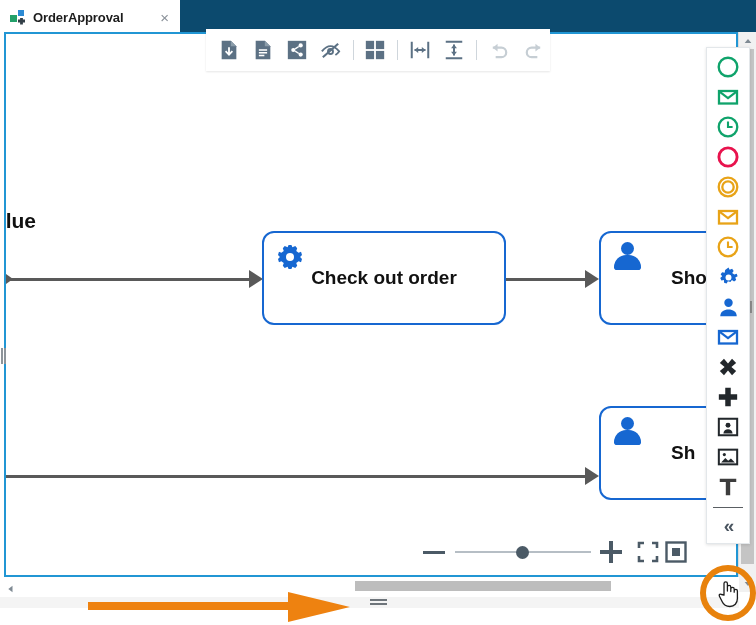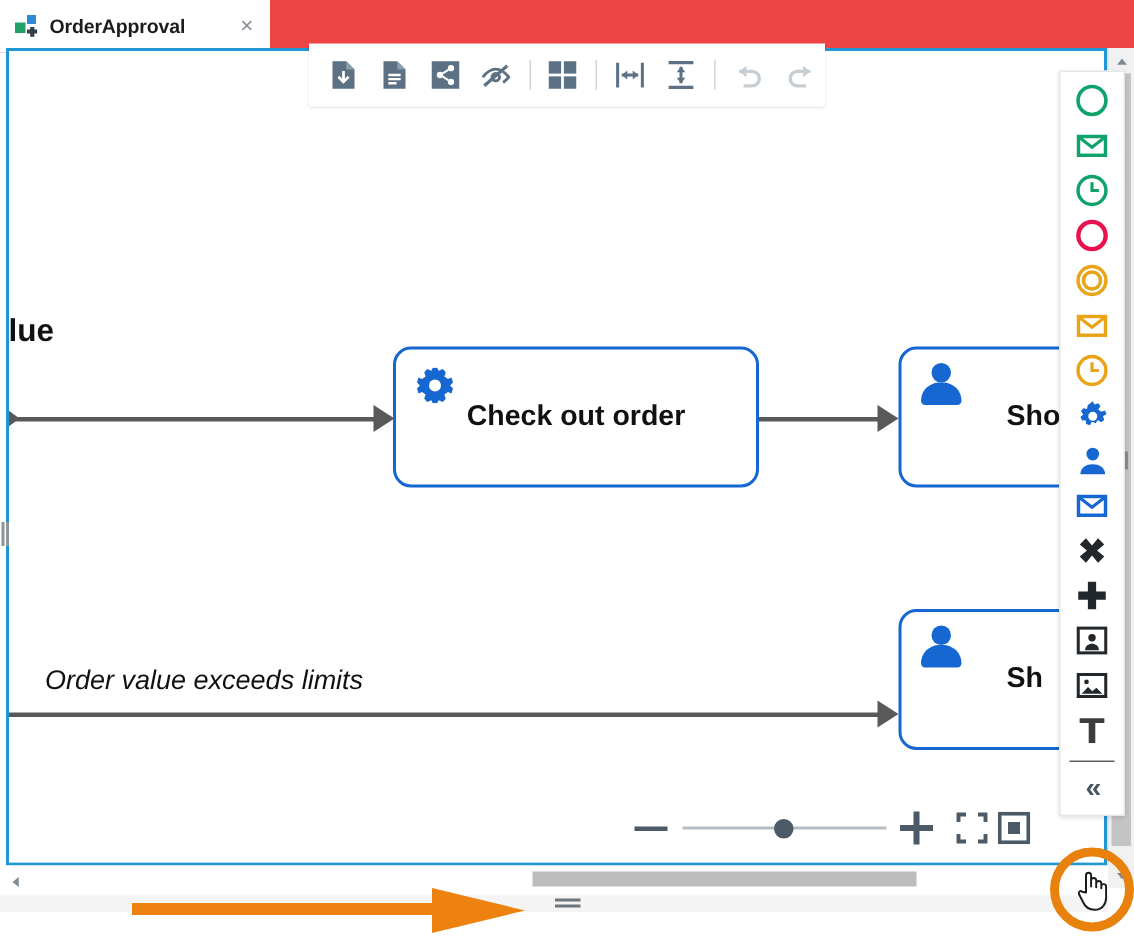--- a/index.html
+++ b/index.html
@@ -7,21 +7,21 @@
     width:756px;height:625px;overflow:hidden;
     background:#ffffff;
     font-family:"Liberation Sans", sans-serif;
     -webkit-font-smoothing:antialiased;
   }
   #app{position:relative;width:756px;height:625px;background:#ffffff;}
 
   
   .tabbar{
     position:absolute;left:0;top:0;width:756px;height:35px;
-    background:#ef4444;
+    background:#0c4a6e;
   }
   .tab{
     position:absolute;left:0;top:0;width:180px;height:35px;
     background:#ffffff;
     display:flex;align-items:center;
     box-sizing:border-box;
     padding:0 8px 0 10px;
   }
   .tab-icon{width:16px;height:16px;position:relative;flex:0 0 16px;margin-right:7px;}
   .tab-icon i{position:absolute;display:block;}
@@ -260,21 +260,20 @@
 
       <div class="task" style="left:593px;top:197px;width:190px;height:94px;">
         <span class="task-icon">
           <span class="person"><span class="head"></span><span class="body"></span></span>
         </span>
         <span class="task-label left">Sho</span>
       </div>
 
       <div class="flow-line" style="left:-6px;top:441px;width:588px;"></div>
       <div class="flow-head" style="left:579px;top:433px;"></div>
-      <div class="flow-label" style="left:24px;top:430px;transform:translateY(-100%);">Order value exceeds limits</div>
 
       <div class="task" style="left:593px;top:372px;width:190px;height:94px;">
         <span class="task-icon">
           <span class="person"><span class="head"></span><span class="body"></span></span>
         </span>
         <span class="task-label left">Sh</span>
       </div>
 
     </div>
 

